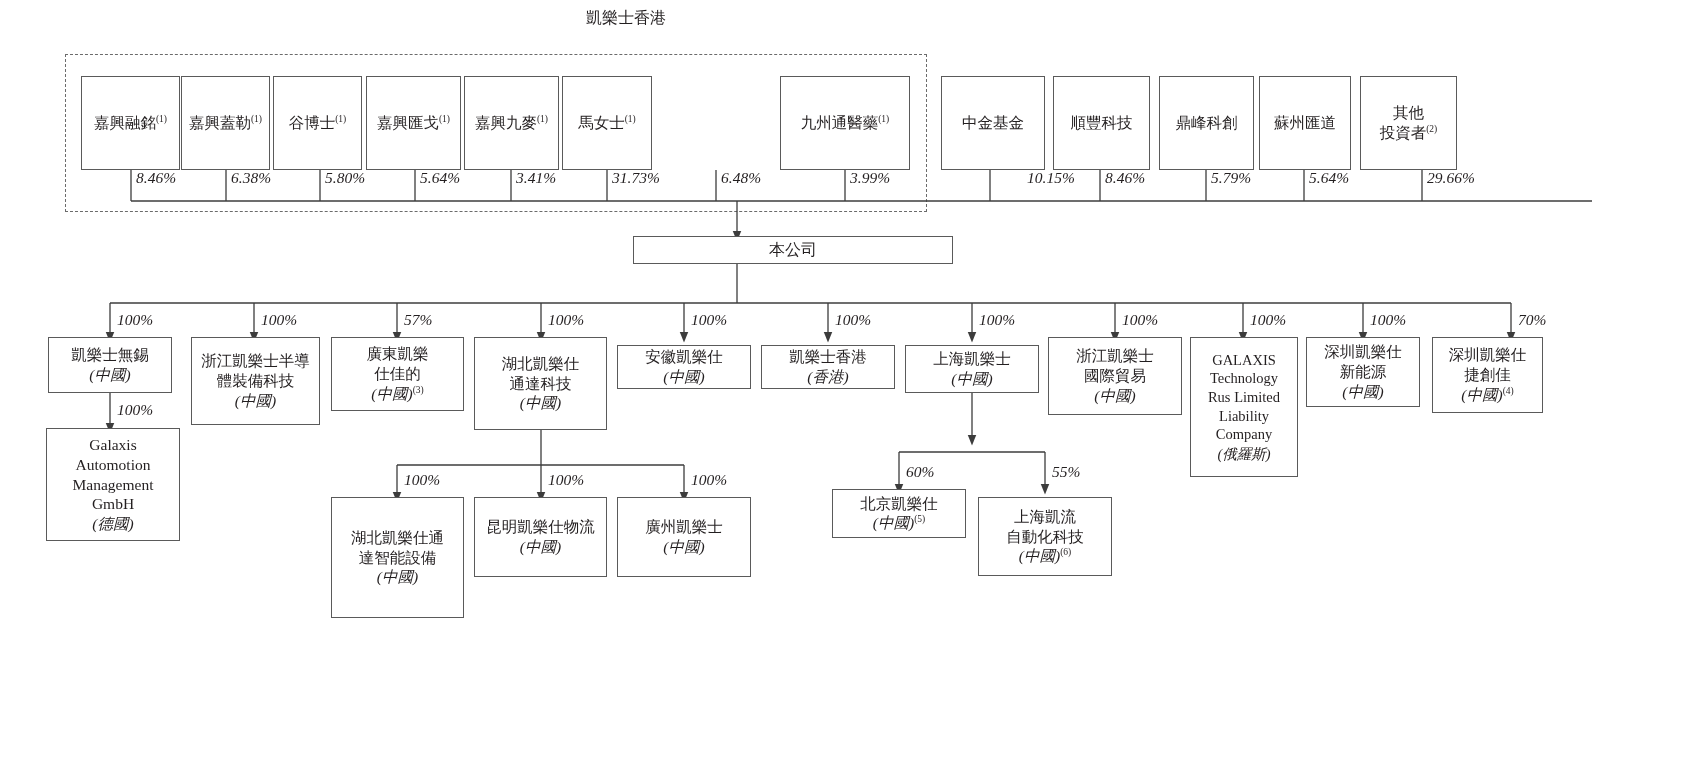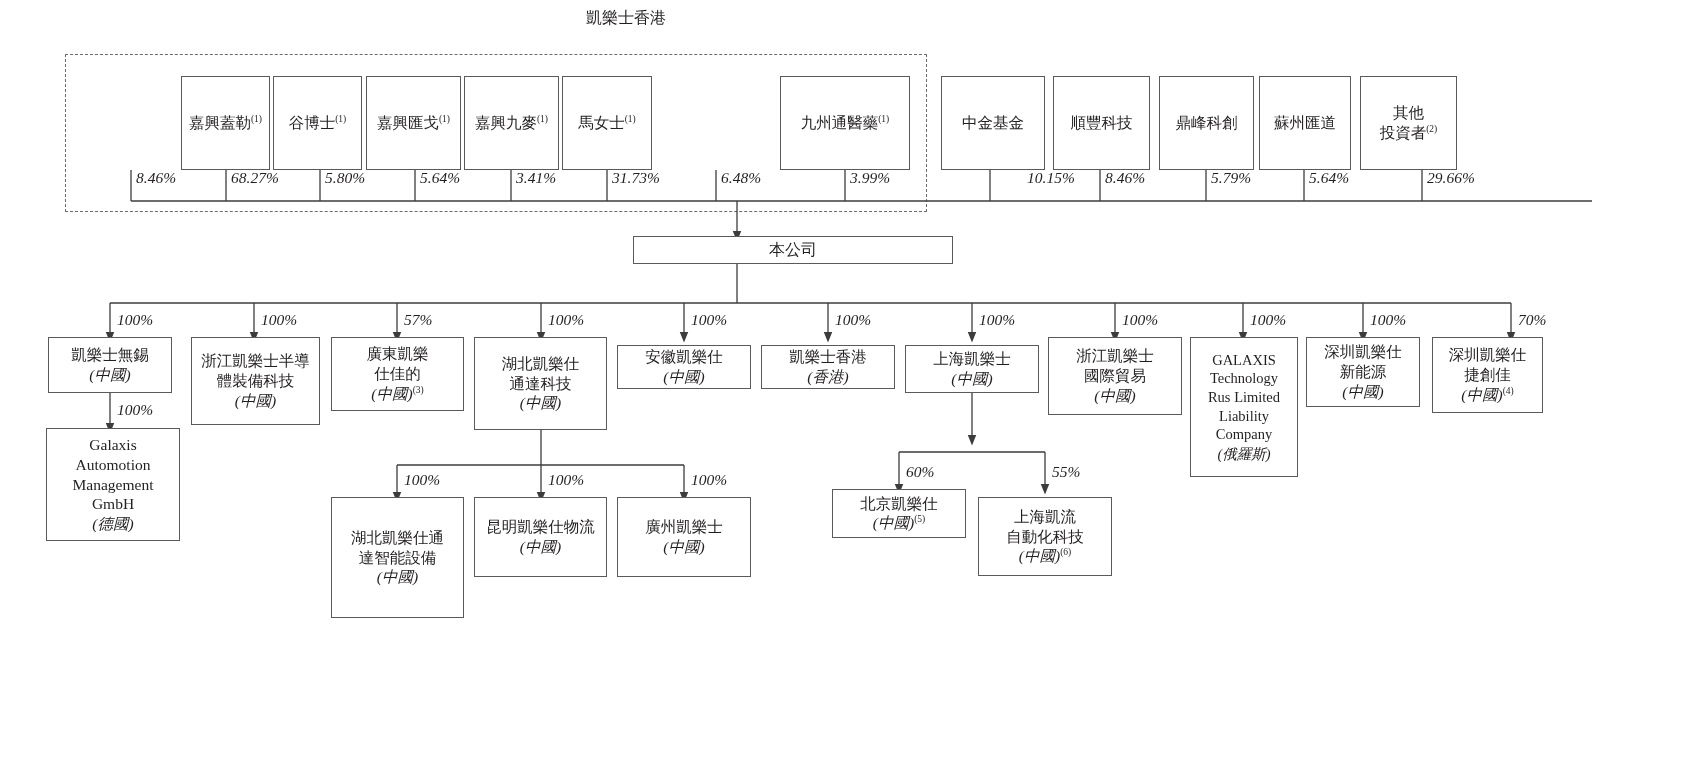--- a/index.html
+++ b/index.html
@@ -114,20 +114,23 @@
       <line x1="541" y1="465" x2="541" y2="497" marker-end="url(#ar)"></line>
       <line x1="684" y1="465" x2="684" y2="497" marker-end="url(#ar)"></line>
 
       <line x1="972" y1="393" x2="972" y2="440" marker-end="url(#ar)"></line>
       <line x1="899" y1="452" x2="1045" y2="452"></line>
       <line x1="899" y1="452" x2="899" y2="489" marker-end="url(#ar)"></line>
       <line x1="1045" y1="452" x2="1045" y2="489" marker-end="url(#ar)"></line>
     </g>
   </svg>
 
+  <div class="node" style="left:81px;top:76px;width:99px;height:94px;">
+    <div class="inner cn"><span>嘉興融銘</span><span class="sup">(1)</span></div>
+  </div>
   <div class="node" style="left:181px;top:76px;width:89px;height:94px;">
     <div class="inner cn"><span>嘉興蓋勒</span><span class="sup">(1)</span></div>
   </div>
   <div class="node" style="left:273px;top:76px;width:89px;height:94px;">
     <div class="inner cn"><span>谷博士</span><span class="sup">(1)</span></div>
   </div>
   <div class="node" style="left:366px;top:76px;width:95px;height:94px;">
     <div class="inner cn"><span>嘉興匯戈</span><span class="sup">(1)</span></div>
   </div>
   <div class="node" style="left:464px;top:76px;width:95px;height:94px;">
@@ -150,21 +153,21 @@
   </div>
   <div class="node" style="left:1259px;top:76px;width:92px;height:94px;">
     <div class="inner cn"><span>蘇州匯道</span><span class="sup"></span></div>
   </div>
   <div class="node" style="left:1360px;top:76px;width:97px;height:94px;">
     <div class="inner cn" style="white-space:pre-line;"><span>其他
 投資者</span><span class="sup">(2)</span></div>
   </div>
 
   <div class="pct" style="left:136px;top:169px;">8.46%</div>
-  <div class="pct" style="left:231px;top:169px;">68.27%</div>
+  <div class="pct" style="left:231px;top:169px;">6.38%</div>
   <div class="pct" style="left:325px;top:169px;">5.80%</div>
   <div class="pct" style="left:420px;top:169px;">5.64%</div>
   <div class="pct" style="left:516px;top:169px;">3.41%</div>
   <div class="pct" style="left:612px;top:169px;">31.73%</div>
   <div class="pct" style="left:721px;top:169px;">6.48%</div>
   <div class="pct" style="left:850px;top:169px;">3.99%</div>
   <div class="pct" style="left:995px;top:169px;margin-left:32px;">10.15%</div>
   <div class="pct" style="left:1105px;top:169px;">8.46%</div>
   <div class="pct" style="left:1211px;top:169px;">5.79%</div>
   <div class="pct" style="left:1309px;top:169px;">5.64%</div>

